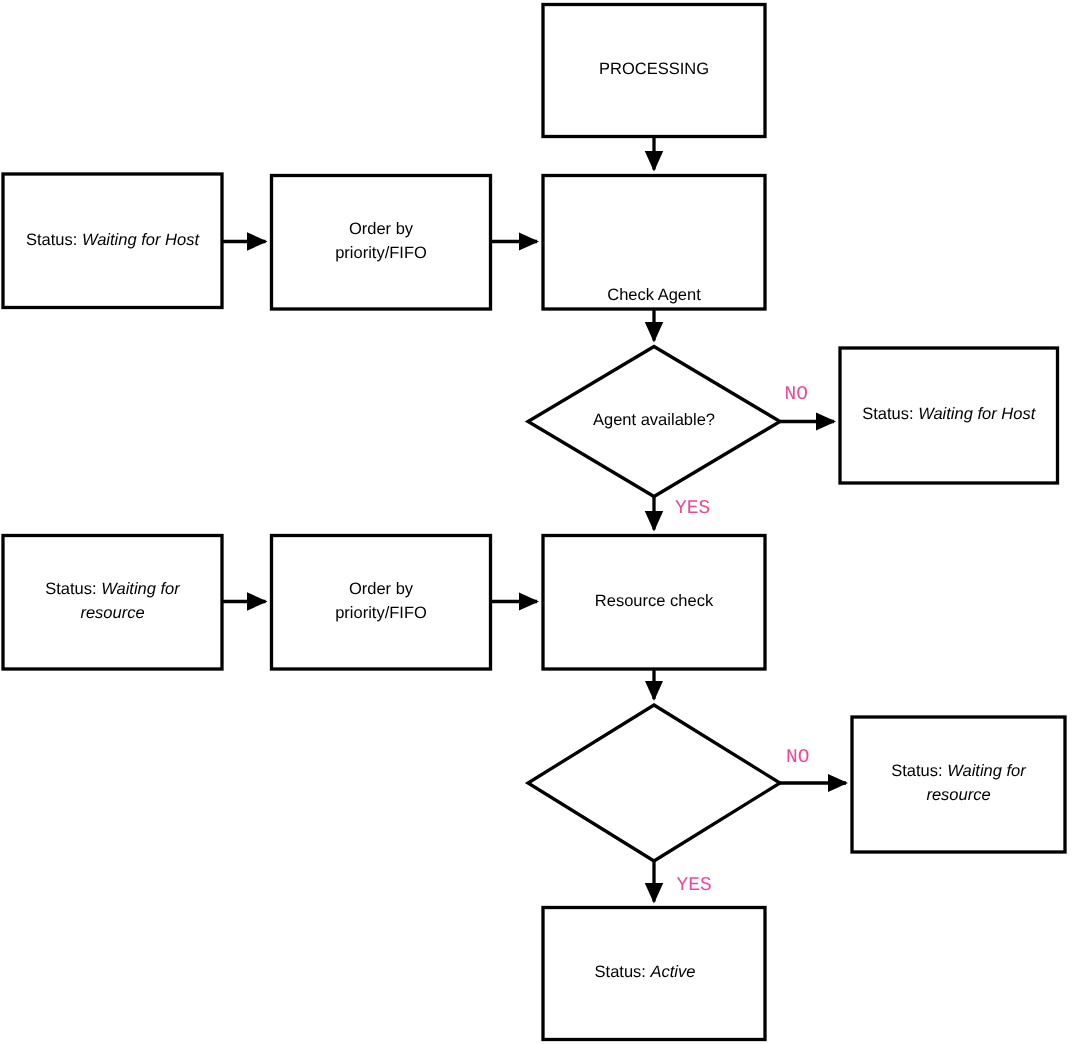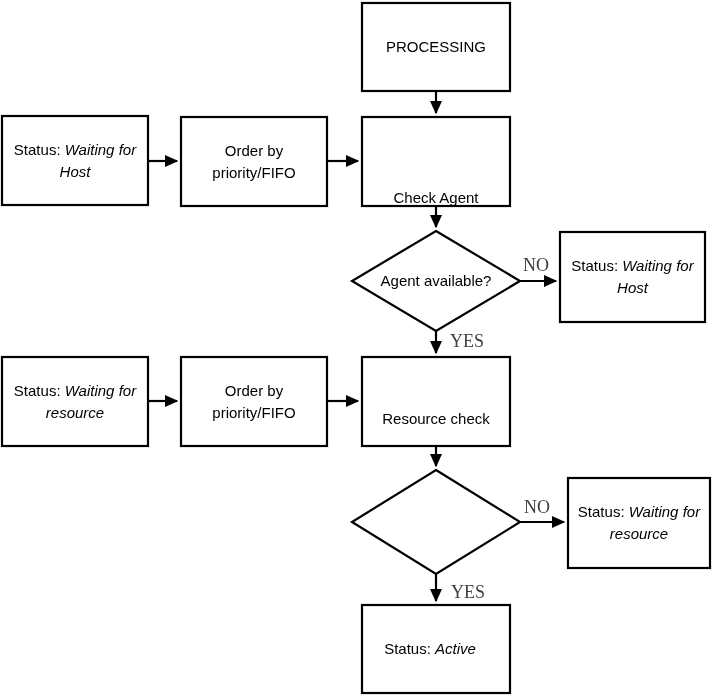--- a/index.html
+++ b/index.html
@@ -40,36 +40,36 @@
     stroke-width: 2.2;
     fill: none;
   }
   .node-label {
     position: absolute;
     display: flex;
     align-items: center;
     justify-content: center;
     text-align: center;
     font-family: "Liberation Sans", sans-serif;
-    font-size: 15px;
+    font-size: 11px;
     color: #000000;
     line-height: 1.45;
     pointer-events: none;
     padding: 0 6px;
     box-sizing: border-box;
   }
   .node-label .em {
     font-style: italic;
     margin-top: 10px;
   }
   .edge-label {
     position: absolute;
-    font-family: Liberation Serif, serif;
-    font-size: 18px;
-    color: #404040;
+    font-family: Liberation Mono, monospace;
+    font-size: 13px;
+    color: #ec4899;
     white-space: nowrap;
     pointer-events: none;
   }
   .hit-area {
     position: absolute;
     background: transparent;
   }
 </style>
 </head>
 <body>
@@ -155,21 +155,21 @@
   </div>
 
   <div class="node-label" style="left:2px; top:357px; width:146px; height:89px;">
     <span><span>Status: </span><span class="em">Waiting for resource</span></span>
   </div>
 
   <div class="node-label" style="left:181px; top:357px; width:146px; height:89px;">
     <span><span>Order by</span><br><span>priority/FIFO</span></span>
   </div>
 
-  <div class="node-label" style="left:362px; top:357px; width:148px; height:89px;margin-top:17px;">
+  <div class="node-label" style="left:362px; top:357px; width:148px; height:89px;">
     <span>Resource check</span>
   </div>
 
 
   <div class="node-label" style="left:568px; top:478px; width:142px; height:90px;">
     <span><span>Status: </span><span class="em">Waiting for resource</span></span>
   </div>
 
   <div class="node-label" style="left:362px; top:605px; width:136px; height:88px;">
     <span><span>Status: </span><span class="em">Active</span></span>

